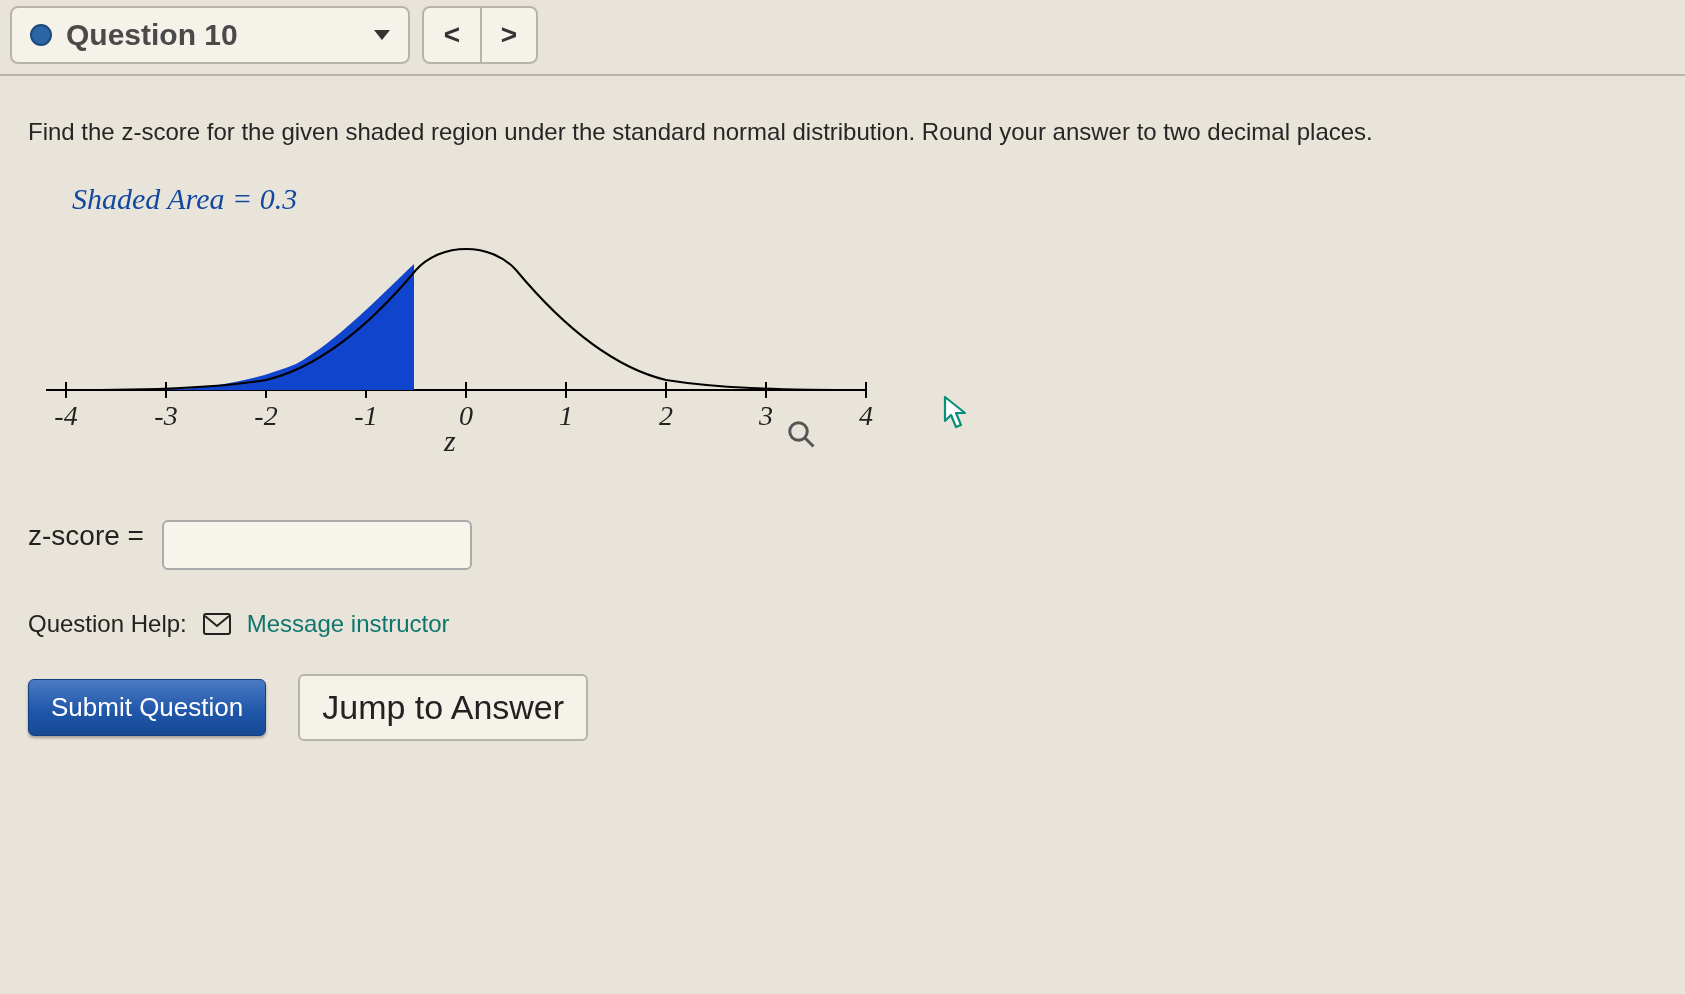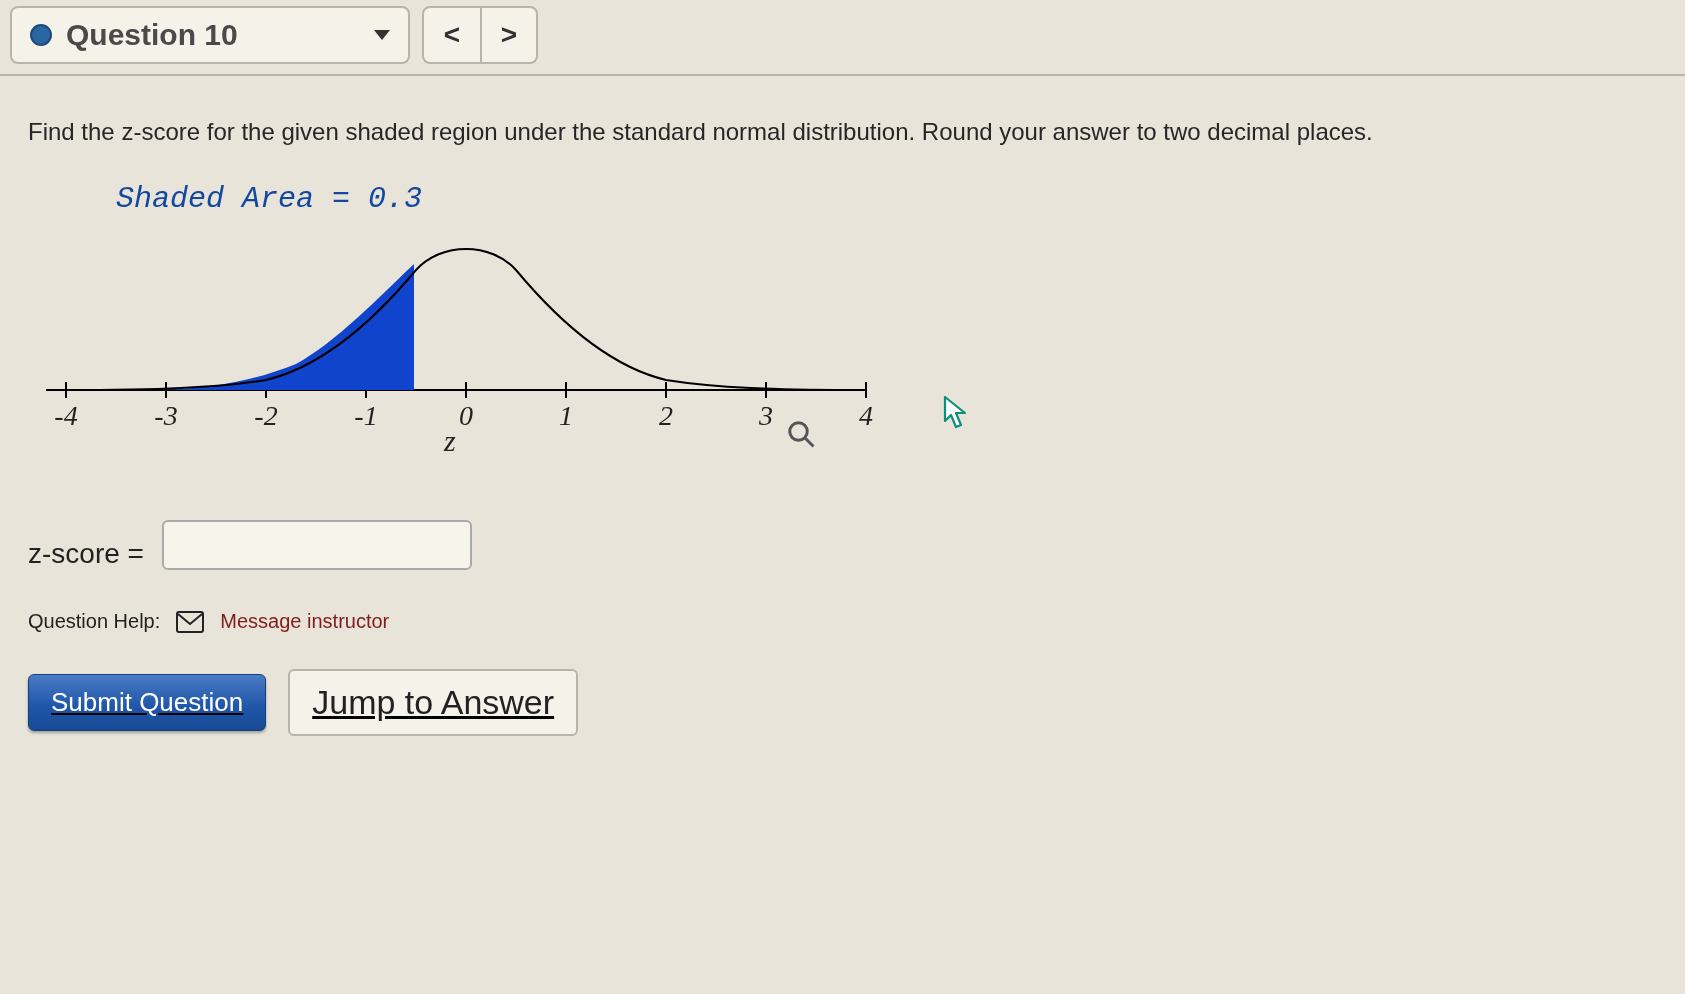--- a/index.html
+++ b/index.html
@@ -83,25 +83,25 @@
     max-width: 1580px;
   }
 
   .chart-wrap {
     position: relative;
     margin-top: 34px;
     margin-left: 8px;
     width: 900px;
   }
   .shaded-label {
-    font-family: Liberation Mono, monospace;
+    font-family: Liberation Serif, serif;
     font-style: italic;
     font-size: 30px;
     color: #1348a0;
-    margin-left: 80px;
+    margin-left: 36px;
     margin-bottom: 4px;
   }
   .chart-svg { display: block; }
   .axis-label {
     font-family: "Times New Roman", serif;
     font-style: italic;
     font-size: 30px;
     color: #222;
     position: absolute;
     left: 408px;
@@ -118,53 +118,52 @@
     position: absolute;
     left: 750px;
     bottom: -6px;
     font-size: 30px;
     color: #555;
     cursor: pointer;
   }
 
   .answer-row {
     display: flex;
-    align-items: flex-end;
+    align-items: flex-start;
     gap: 18px;
     margin-top: 70px;
     font-size: 28px;
     color: #222;
   }
   .answer-input {
     width: 310px;
     height: 50px;
     font-size: 24px;
     padding: 4px 10px;
     border: 2px solid #aaa;
     border-radius: 6px;
     background: #f7f4ec;
   }
 
   .help-row {
     display: flex;
     align-items: center;
     gap: 16px;
     margin-top: 40px;
-    font-size: 20px;
+    font-size: 24px;
     color: #222;
   }
   .mail-icon svg { display: block; }
-  .msg-link { color: #7f1d1d; cursor: pointer; text-align: right; }
+  .msg-link { color: #0f766e; cursor: pointer; text-align: right; }
 
   .button-row {
     display: flex;
     align-items: center;
-    gap: 22px;
+    gap: 32px;
     margin-top: 36px;
-    text-decoration: underline;
   }
   .submit-btn {
     background: linear-gradient(to bottom, #4a7bc4 0%, #1e55a8 60%, #184a94 100%);
     color: #fff;
     font-size: 26px;
     padding: 12px 22px;
     border: 1px solid #15407f;
     border-radius: 6px;
     cursor: pointer;
     box-shadow: 0 2px 3px rgba(0,0,0,.3);

